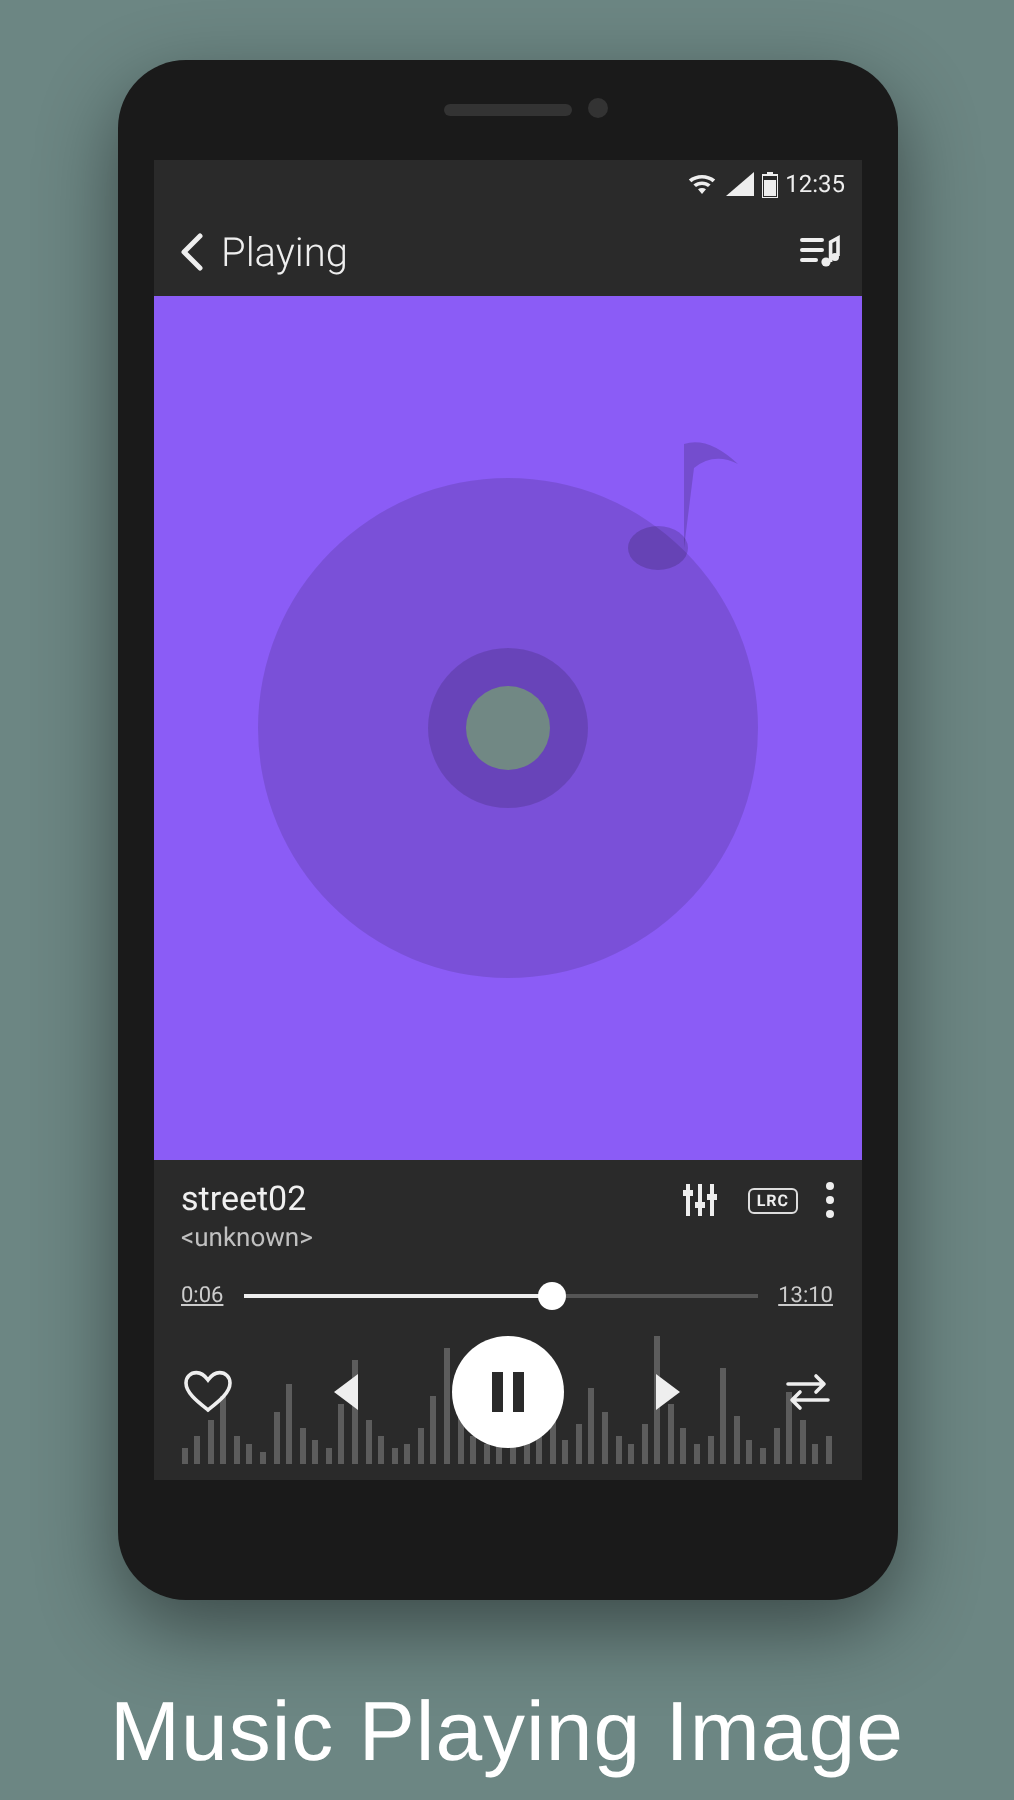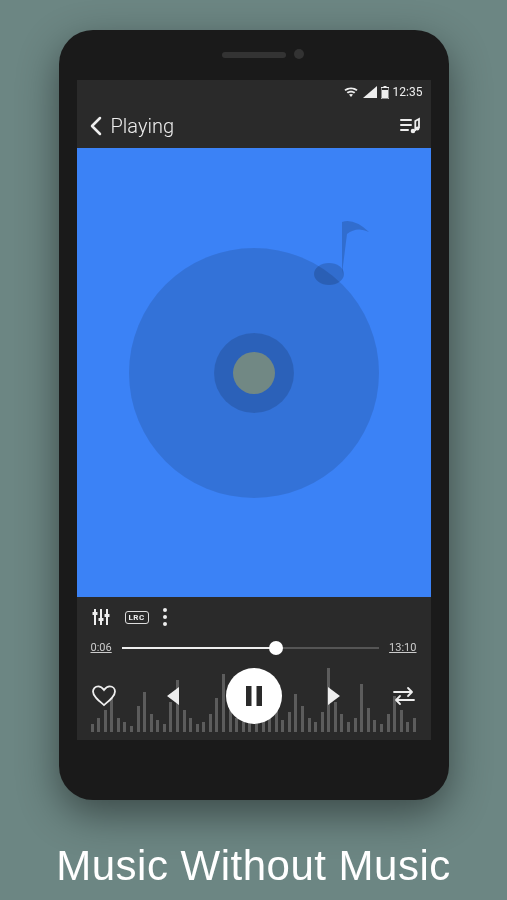--- a/index.html
+++ b/index.html
@@ -38,21 +38,21 @@
     position: absolute;
     top: 19px;
     left: 50%;
     transform: translateX(40px);
     width: 10px; height: 10px;
     background: #333;
     border-radius: 50%;
   }
   .screen {
     flex: 1;
-    background: #3b82f6;
+    background: #8b5cf6;
     display: flex;
     flex-direction: column;
     overflow: hidden;
   }
   
   .status-bar {
     height: 24px;
     background: #2a2a2a;
     display: flex;
     align-items: center;
@@ -266,20 +266,24 @@
       <span class="note-icon">
         <svg width="72" height="82" viewBox="0 0 72 82">
           <ellipse cx="20" cy="66" rx="15" ry="11" fill="rgba(0,0,0,0.16)"></ellipse>
           <path d="M33 66 V14 Q45 10 60 24 Q48 18 38 26 Z" fill="rgba(0,0,0,0.16)"></path>
         </svg>
       </span>
     </div>
 
     <div class="controls-panel">
       <div class="track-row">
+        <div class="track-info">
+          <div class="track-title">street02</div>
+          <div class="track-artist">&lt;unknown&gt;</div>
+        </div>
         <div class="track-actions">
           <span>
             <svg width="20" height="20" viewBox="0 0 20 20">
               <path d="M4 2 V18 M10 2 V18 M16 2 V18" stroke="#eee" stroke-width="2"></path>
               <rect x="1.5" y="5" width="5" height="3" fill="#eee"></rect>
               <rect x="7.5" y="11" width="5" height="3" fill="#eee"></rect>
               <rect x="13.5" y="7" width="5" height="3" fill="#eee"></rect>
             </svg>
           </span>
           <span class="lrc-box">LRC</span>
@@ -380,13 +384,13 @@
             <path d="M3 7 H20 M17 3 L21 7 L17 11" stroke="#eee" stroke-width="1.8" fill="none" stroke-linecap="round" stroke-linejoin="round"></path>
             <path d="M23 15 H6 M9 11 L5 15 L9 19" stroke="#eee" stroke-width="1.8" fill="none" stroke-linecap="round" stroke-linejoin="round"></path>
           </svg>
         </span>
       </div>
     </div>
 
   </div>
 </div>
 
-<div class="caption">Music Without Music</div>
+<div class="caption">Music Playing Image</div>
 
 </body></html>

